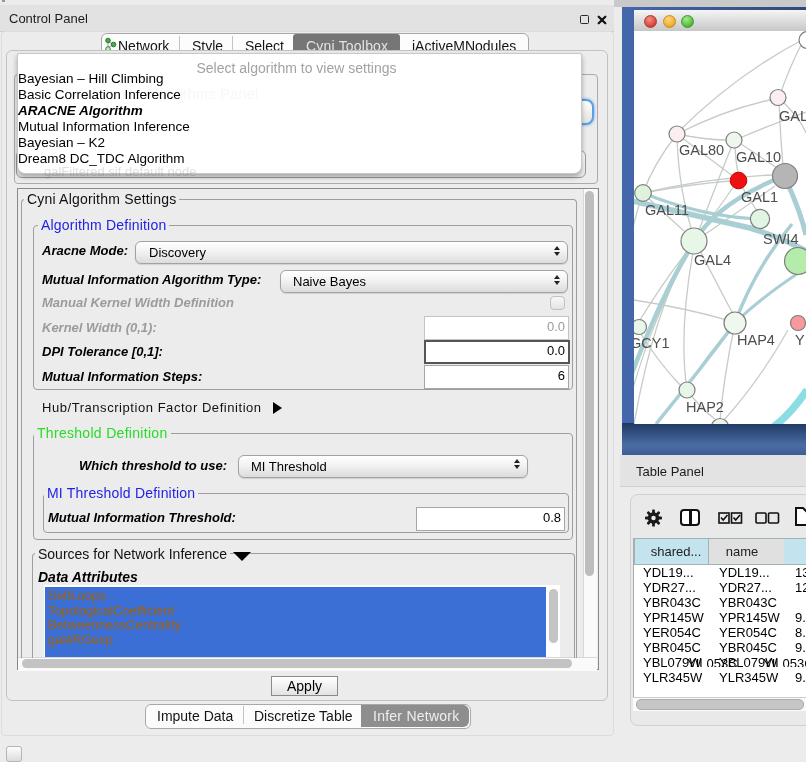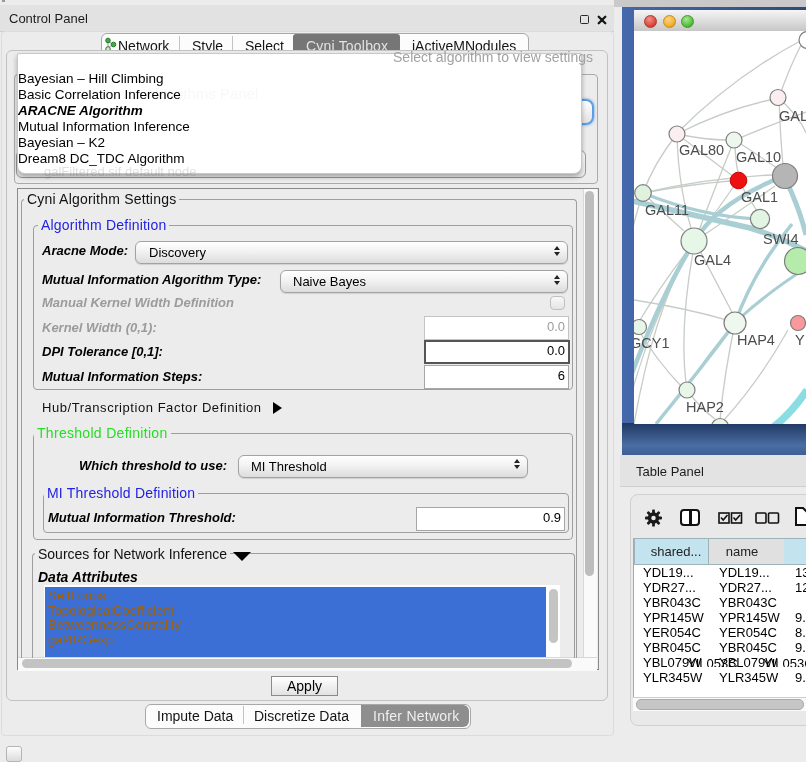--- a/index.html
+++ b/index.html
@@ -50,21 +50,21 @@
 <div class="abs" style="left:306px;top:38px;font-size:14px;letter-spacing:0.2px;color:#e3e3e3;">Cyni Toolbox</div>
 <div class="abs" style="left:412px;top:38px;font-size:14px;color:#141414;">jActiveMNodules</div>
 
 <div class="abs" style="left:6px;top:50px;width:600px;height:649px;background:#ececec;border:1px solid #c2c2c2;border-radius:6px;"></div>
 
 <div class="group" style="left:14px;top:74px;width:582px;height:108px;border-color:#aaa;"></div>
 <div class="abs" style="left:20px;top:99px;width:570px;height:22px;border:2.5px solid #5b9ee5;border-radius:8px;background:linear-gradient(#fff,#e2e2e2);box-shadow:0 0 3px rgba(90,150,220,0.9);"></div>
 <div class="abs" style="left:16px;top:150px;width:568px;height:26px;border:1px solid #9a9a9a;border-radius:6px;background:linear-gradient(#fff,#ececec);"></div>
 
 <div class="abs" style="left:17px;top:53px;width:563px;height:119px;background:#ffffff;border:1px solid #c8c8c8;border-radius:2px 2px 8px 8px;box-shadow:0 3px 5px rgba(0,0,0,0.30);"></div>
-<div class="abs" style="left:0px;top:49px;width:593px;text-align:right;font-size:14px;color:#a2a2a2;">Select algorithm to view settings</div>
+<div class="abs" style="left:0px;top:60px;width:593px;text-align:center;font-size:14px;color:#a2a2a2;">Select algorithm to view settings</div>
 <div class="abs" style="left:79px;top:85px;font-size:15px;color:rgba(60,60,60,0.045);">Inference Algorithms Panel</div>
 <div class="abs" style="left:44px;top:163.5px;font-size:13px;color:rgba(80,80,80,0.18);">galFiltered.sif default node</div>
 <div class="abs" style="left:18px;top:71px;font-size:13.5px;line-height:16px;color:#000;">
 Bayesian – Hill Climbing<br>
 Basic Correlation Inference<br>
 <span class="b">ARACNE Algorithm</span><br>
 Mutual Information Inference<br>
 Bayesian – K2<br>
 Dream8 DC_TDC Algorithm
 </div>
@@ -122,38 +122,38 @@
   <div class="ar" style="top:3px;">
       <div class="tri-up"></div>
       <div style="height:2px;"></div>
       <div class="tri-dn"></div>
     </div>
 </div>
 
 <div class="group" style="left:43px;top:493px;width:524px;height:38px;"></div>
 <div class="gtitle" style="left:44px;top:486px;color:#2222e6;letter-spacing:0.2px;">MI Threshold Definition</div>
 <div class="abs b" style="left:48px;top:510px;font-size:13px;">Mutual Information Threshold:</div>
-<div class="fld" style="left:416px;top:507px;width:144px;height:20px;padding:2px 3px 0 0;">0.9</div>
+<div class="fld" style="left:416px;top:507px;width:144px;height:20px;padding:2px 3px 0 0;">0.8</div>
 
 <div class="group" style="left:32px;top:553px;width:541px;height:104px;border-bottom:none;border-radius:4px 4px 0 0;"></div>
 <div class="gtitle" style="left:35px;top:547px;color:#111;">Sources for Network Inference</div>
 <div class="abs" style="left:233px;top:552px;width:0;height:0;border-left:9px solid transparent;border-right:9px solid transparent;border-top:9px solid #000;"></div>
 <div class="abs b" style="left:38px;top:569px;font-size:14px;">Data Attributes</div>
 
 <div class="abs" style="left:44px;top:585px;width:516px;height:72px;background:#fff;"></div>
 <div class="abs" style="left:45px;top:587px;width:501px;height:70px;background:#3b6fd6;"></div>
 <div class="abs" style="left:48px;top:589px;font-size:13px;line-height:14.5px;color:#a16207;">SelfLoops<br>TopologicalCoefficient<br>BetweennessCentrality<br>gal4RGexp</div>
 <div class="abs" style="left:549px;top:589px;width:9px;height:54px;background:#c4c4c4;border-radius:5px;"></div>
 
 <div class="abs" style="left:271px;top:675.5px;width:65px;height:18px;border:1px solid #8a8a8a;border-radius:0;background:linear-gradient(#fff,#e2e2e2);text-align:center;font-size:14px;line-height:18px;">Apply</div>
 
 <div class="abs" style="left:145px;top:703.5px;width:324px;height:23px;background:#fcfcfc;border:1px solid #a8a8a8;border-radius:6px;"></div>
 <div class="abs" style="left:157px;top:708px;font-size:14px;color:#141414;">Impute Data</div>
 <div class="abs" style="left:243px;top:706px;width:1px;height:18px;background:#c3c3c3;"></div>
-<div class="abs" style="left:254px;top:708px;font-size:14px;color:#141414;">Discretize Data</div>
+<div class="abs" style="left:254px;top:708px;font-size:14px;color:#141414;">Discretize Table</div>
 <div class="abs" style="left:361px;top:704.5px;width:108px;height:22px;background:#8e8e8e;border-radius:0 6px 6px 0;"></div>
 <div class="abs" style="left:373px;top:708px;font-size:14px;letter-spacing:0.25px;color:#efefef;">Infer Network</div>
 
 <div class="abs" style="left:6px;top:746px;width:14px;height:14px;border:1px solid #b4b4b4;border-radius:3px;background:linear-gradient(#fdfdfd,#dcdcdc);"></div>
 
 <div class="abs" style="left:616px;top:375px;width:4px;height:5px;border-top:2px solid #9a9a9a;border-left:2px solid #9a9a9a;transform:rotate(45deg);"></div>
 
 <div class="abs" style="left:614px;top:0;width:192px;height:7px;background:#c9c9c9;"></div>
 <div class="abs" style="left:614px;top:7px;width:8px;height:755px;background:#ececec;"></div>
 

